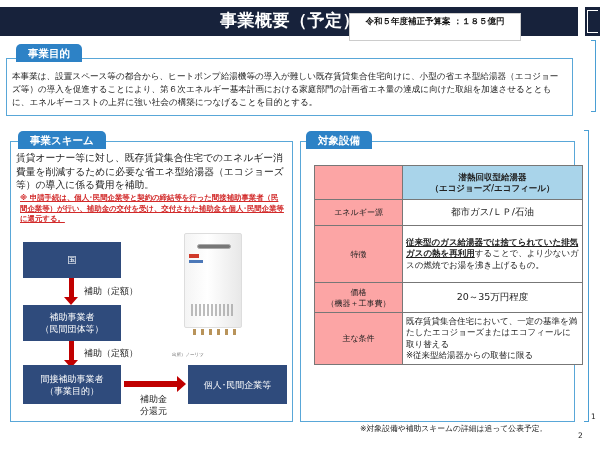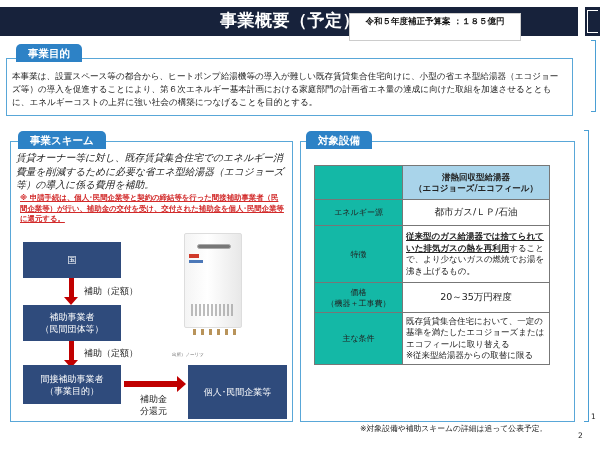--- a/index.html
+++ b/index.html
@@ -12,41 +12,41 @@
   .corner-box { position: absolute; left: 585px; top: 7px; width: 15px; height: 29px; background: #17223b; }
   .corner-inner { position: absolute; left: 587px; top: 10px; width: 11px; height: 23px; border: 1px solid #fff; border-right: none; background: #17223b; }
 
   .bracket-right { position: absolute; border: 1.5px solid #4a9fd4; border-left: none; width: 5px; }
 
   .section { position: absolute; border: 1.5px solid #59a7d8; }
   .section-tab { position: absolute; background: #2d82c6; color: #fff; font-weight: bold; font-size: 10.5px; border-radius: 5px 5px 0 0; padding: 2px 12px; height: 18px; line-height: 14px; white-space: nowrap; }
 
   .purpose-text { position: absolute; left: 12px; top: 70px; width: 555px; font-size: 8.6px; line-height: 13px; color: #222; }
 
-  .scheme-intro { position: absolute; left: 16px; top: 151px; width: 270px; font-size: 9.8px; line-height: 13.5px; color: #222; font-style: italic; }
+  .scheme-intro { position: absolute; left: 16px; top: 151px; width: 270px; font-size: 9.8px; line-height: 13.5px; color: #222; }
   .scheme-note { position: absolute; left: 20px; top: 193px; width: 265px; font-size: 7.4px; line-height: 10.5px; font-weight: bold; color: #d22a2a; text-decoration: underline; }
 
   .flow-box { position: absolute; background: #2f4b7c; color: #fff; font-size: 9px; line-height: 12px; text-align: center; display: flex; align-items: center; justify-content: center; }
   .arrow-down { position: absolute; width: 5px; background: #c00000; }
   .arrow-down::after { content: ""; position: absolute; left: -5px; bottom: -7px; border-left: 7.5px solid transparent; border-right: 7.5px solid transparent; border-top: 8px solid #c00000; }
   .arrow-right { position: absolute; height: 6px; background: #c00000; }
   .arrow-right::after { content: ""; position: absolute; right: -8px; top: -5px; border-top: 8px solid transparent; border-bottom: 8px solid transparent; border-left: 9px solid #c00000; }
   .flow-label { position: absolute; font-size: 9px; color: #222; white-space: nowrap; }
 
   .heater { position: absolute; left: 184px; top: 233px; width: 58px; height: 95px; background: linear-gradient(90deg, #f4f4f4 0%, #ffffff 40%, #e8e8e8 100%); border: 1px solid #ddd; border-radius: 2px; }
   .heater-slot { position: absolute; left: 12px; top: 10px; width: 34px; height: 5px; background: #777; border-radius: 3px; border: 1px solid #aaa; }
   .heater-logo { position: absolute; left: 4px; top: 20px; width: 10px; height: 4px; background: #d03a2a; }
   .heater-logo2 { position: absolute; left: 4px; top: 26px; width: 14px; height: 3px; background: #4c78b8; }
   .heater-vent { position: absolute; left: 6px; top: 70px; width: 44px; height: 12px; background: repeating-linear-gradient(90deg, #888 0 2px, transparent 2px 4px); opacity: 0.55; }
   .heater-pipes { position: absolute; left: 8px; top: 95px; width: 44px; height: 6px; background: repeating-linear-gradient(90deg, #b8935a 0 3px, transparent 3px 8px); }
   .photo-credit { position: absolute; left: 172px; top: 352px; font-size: 4.5px; color: #666; }
 
-  table.equip { position: absolute; left: 314px; top: 165px; width: 236px; border-collapse: collapse; font-size: 8.5px; color: #222; }
+  table.equip { position: absolute; left: 314px; top: 165px; width: 269px; border-collapse: collapse; font-size: 8.5px; color: #222; }
   table.equip td { border: 1px solid #777; text-align: center; vertical-align: middle; }
-  table.equip td.hdr { background: #14b8a6; font-size: 8px; }
+  table.equip td.hdr { background: #fca5a5; font-size: 8px; }
   table.equip td.head-main { background: #a9d4ea; font-weight: bold; font-size: 8.5px; line-height: 11px; }
   table.equip td.val { background: #fff; }
   table.equip td.left { text-align: left; padding: 2px 3px; line-height: 11.5px; }
   .underline-bold { font-weight: bold; text-decoration: underline; }
 
   .footnote { position: absolute; left: 360px; top: 423px; font-size: 7.8px; color: #222; white-space: nowrap; }
   .page-num { position: absolute; font-size: 7.5px; color: #222; }
 </style>
 </head>
 <body>
@@ -84,21 +84,21 @@
 
 <div class="flow-box" style="left:23px; top:365px; width:98px; height:39px; flex-direction:column;">
   <span>間接補助事業者</span>
   <span>（事業目的）</span>
 </div>
 <div class="arrow-right" style="left:124px; top:381px; width:54px;"></div>
 <div class="flow-label" style="left:140px; top:393px; text-align:center; line-height:12px;">
   <div>補助金</div>
   <div>分還元</div>
 </div>
-<div class="flow-box" style="left:188px; top:365px; width:99px; height:54px;text-align:right;">
+<div class="flow-box" style="left:188px; top:365px; width:99px; height:39px;text-align:right;">
   <span>個人･民間企業等</span>
 </div>
 
 <div class="heater">
   <div class="heater-slot"></div>
   <div class="heater-logo"></div>
   <div class="heater-logo2"></div>
   <div class="heater-vent"></div>
   <div class="heater-pipes"></div>
 </div>

